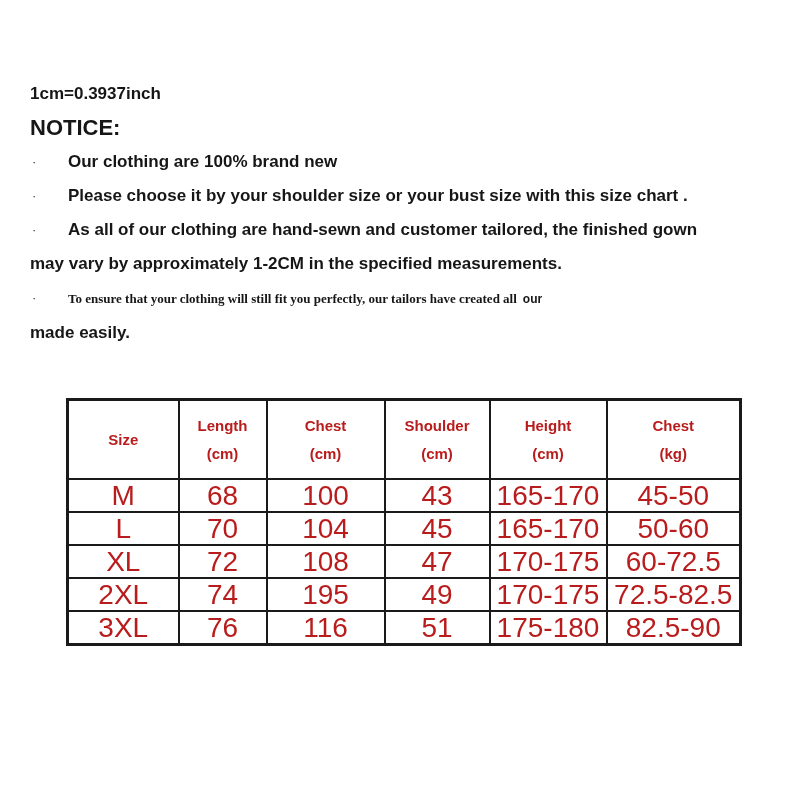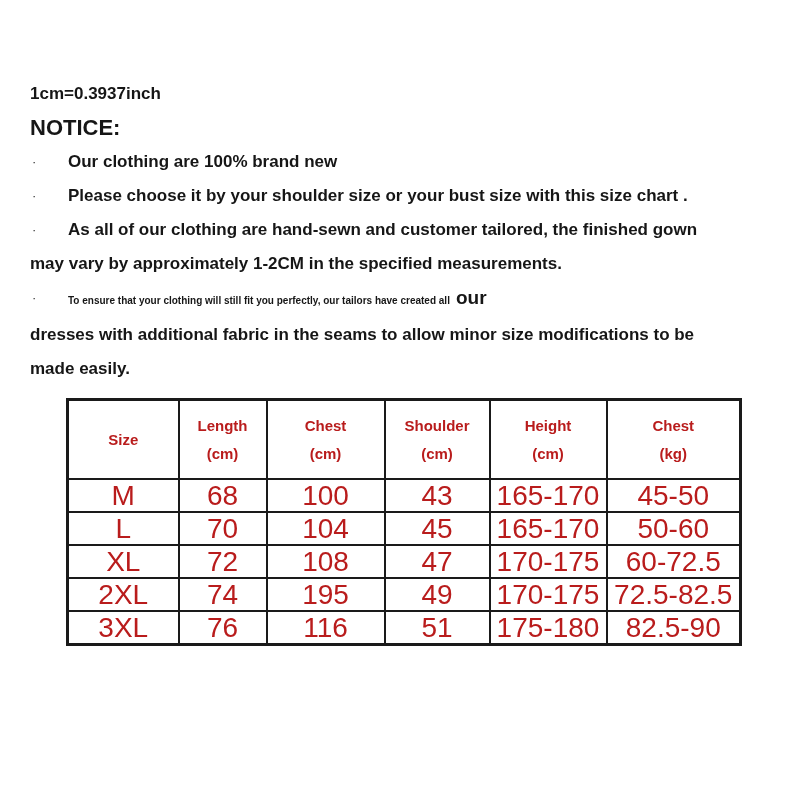--- a/index.html
+++ b/index.html
@@ -13,22 +13,22 @@
     font-weight:700;font-size:17px;line-height:34px;
   }
   .nline{white-space:nowrap;}
   .heading{font-size:22px;}
   .bullet-item{position:relative;}
   .bullet{
     position:absolute;left:2px;top:0;
     font-size:13px;font-weight:400;line-height:34px;color:#333;
   }
   .indent{text-indent:38px;}
-  .b4-line1{font-size:10px;}
-  .b4-em{font-size:19px;margin-left:6px;}
+  .b4-line1{font-size:13px;font-family:Liberation Serif, serif;}
+  .b4-em{font-size:12px;margin-left:6px;}
 
   table.size-chart{
     position:absolute;left:66px;top:398px;
     width:673px;table-layout:fixed;
     border-collapse:collapse;border:3px solid #1a1a1a;
     color:#b91c1c;
   }
   .size-chart th,.size-chart td{
     border:2px solid #1a1a1a;
     text-align:center;vertical-align:middle;
@@ -62,21 +62,20 @@
     <span class="bullet">·</span>
     <div class="nline indent">As all of our clothing are hand-sewn and customer tailored, the finished gown</div>
     <div class="nline">may vary by approximately 1-2CM in the specified measurements.</div>
   </div>
 
   <div class="bullet-item">
     <span class="bullet">·</span>
     <div class="nline indent">
       <span class="b4-line1">To ensure that your clothing will still fit you perfectly, our tailors have created all</span><span class="b4-em">our</span>
     </div>
-    <div class="nline">dresses with additional fabric in the seams to allow minor size modifications to be</div>
     <div class="nline">made easily.</div>
   </div>
 
 </div>
 
 <table class="size-chart">
   <colgroup>
       <col style="width: 111px;">
       <col style="width: 88px;">
       <col style="width: 118px;">

